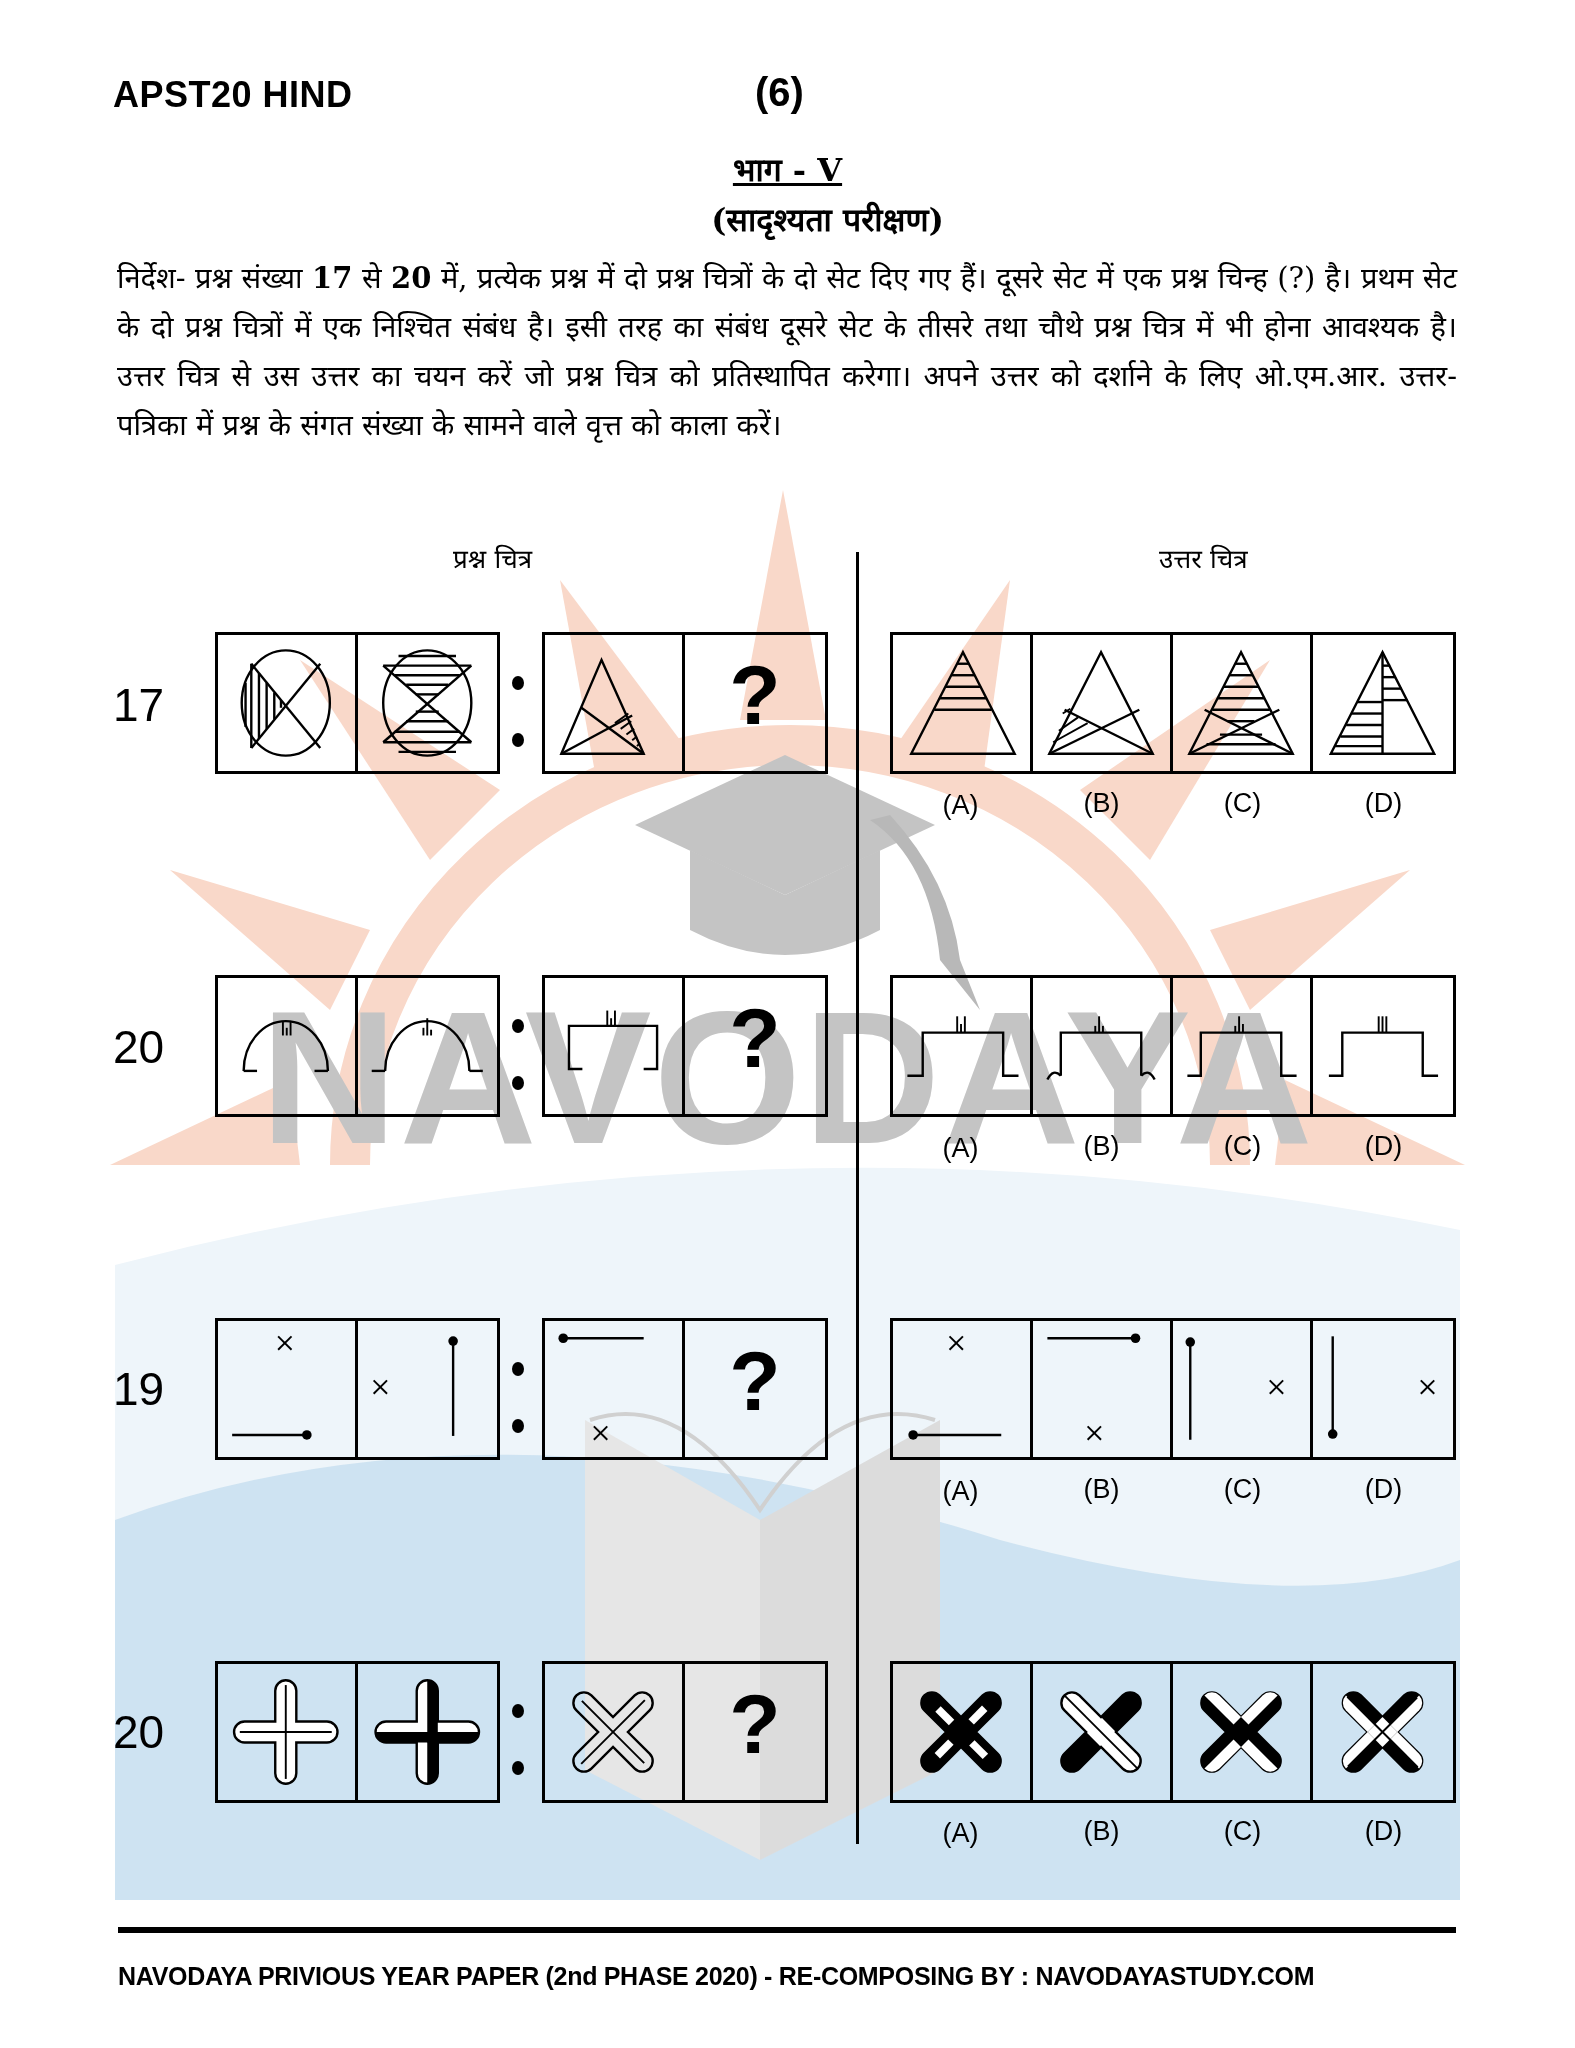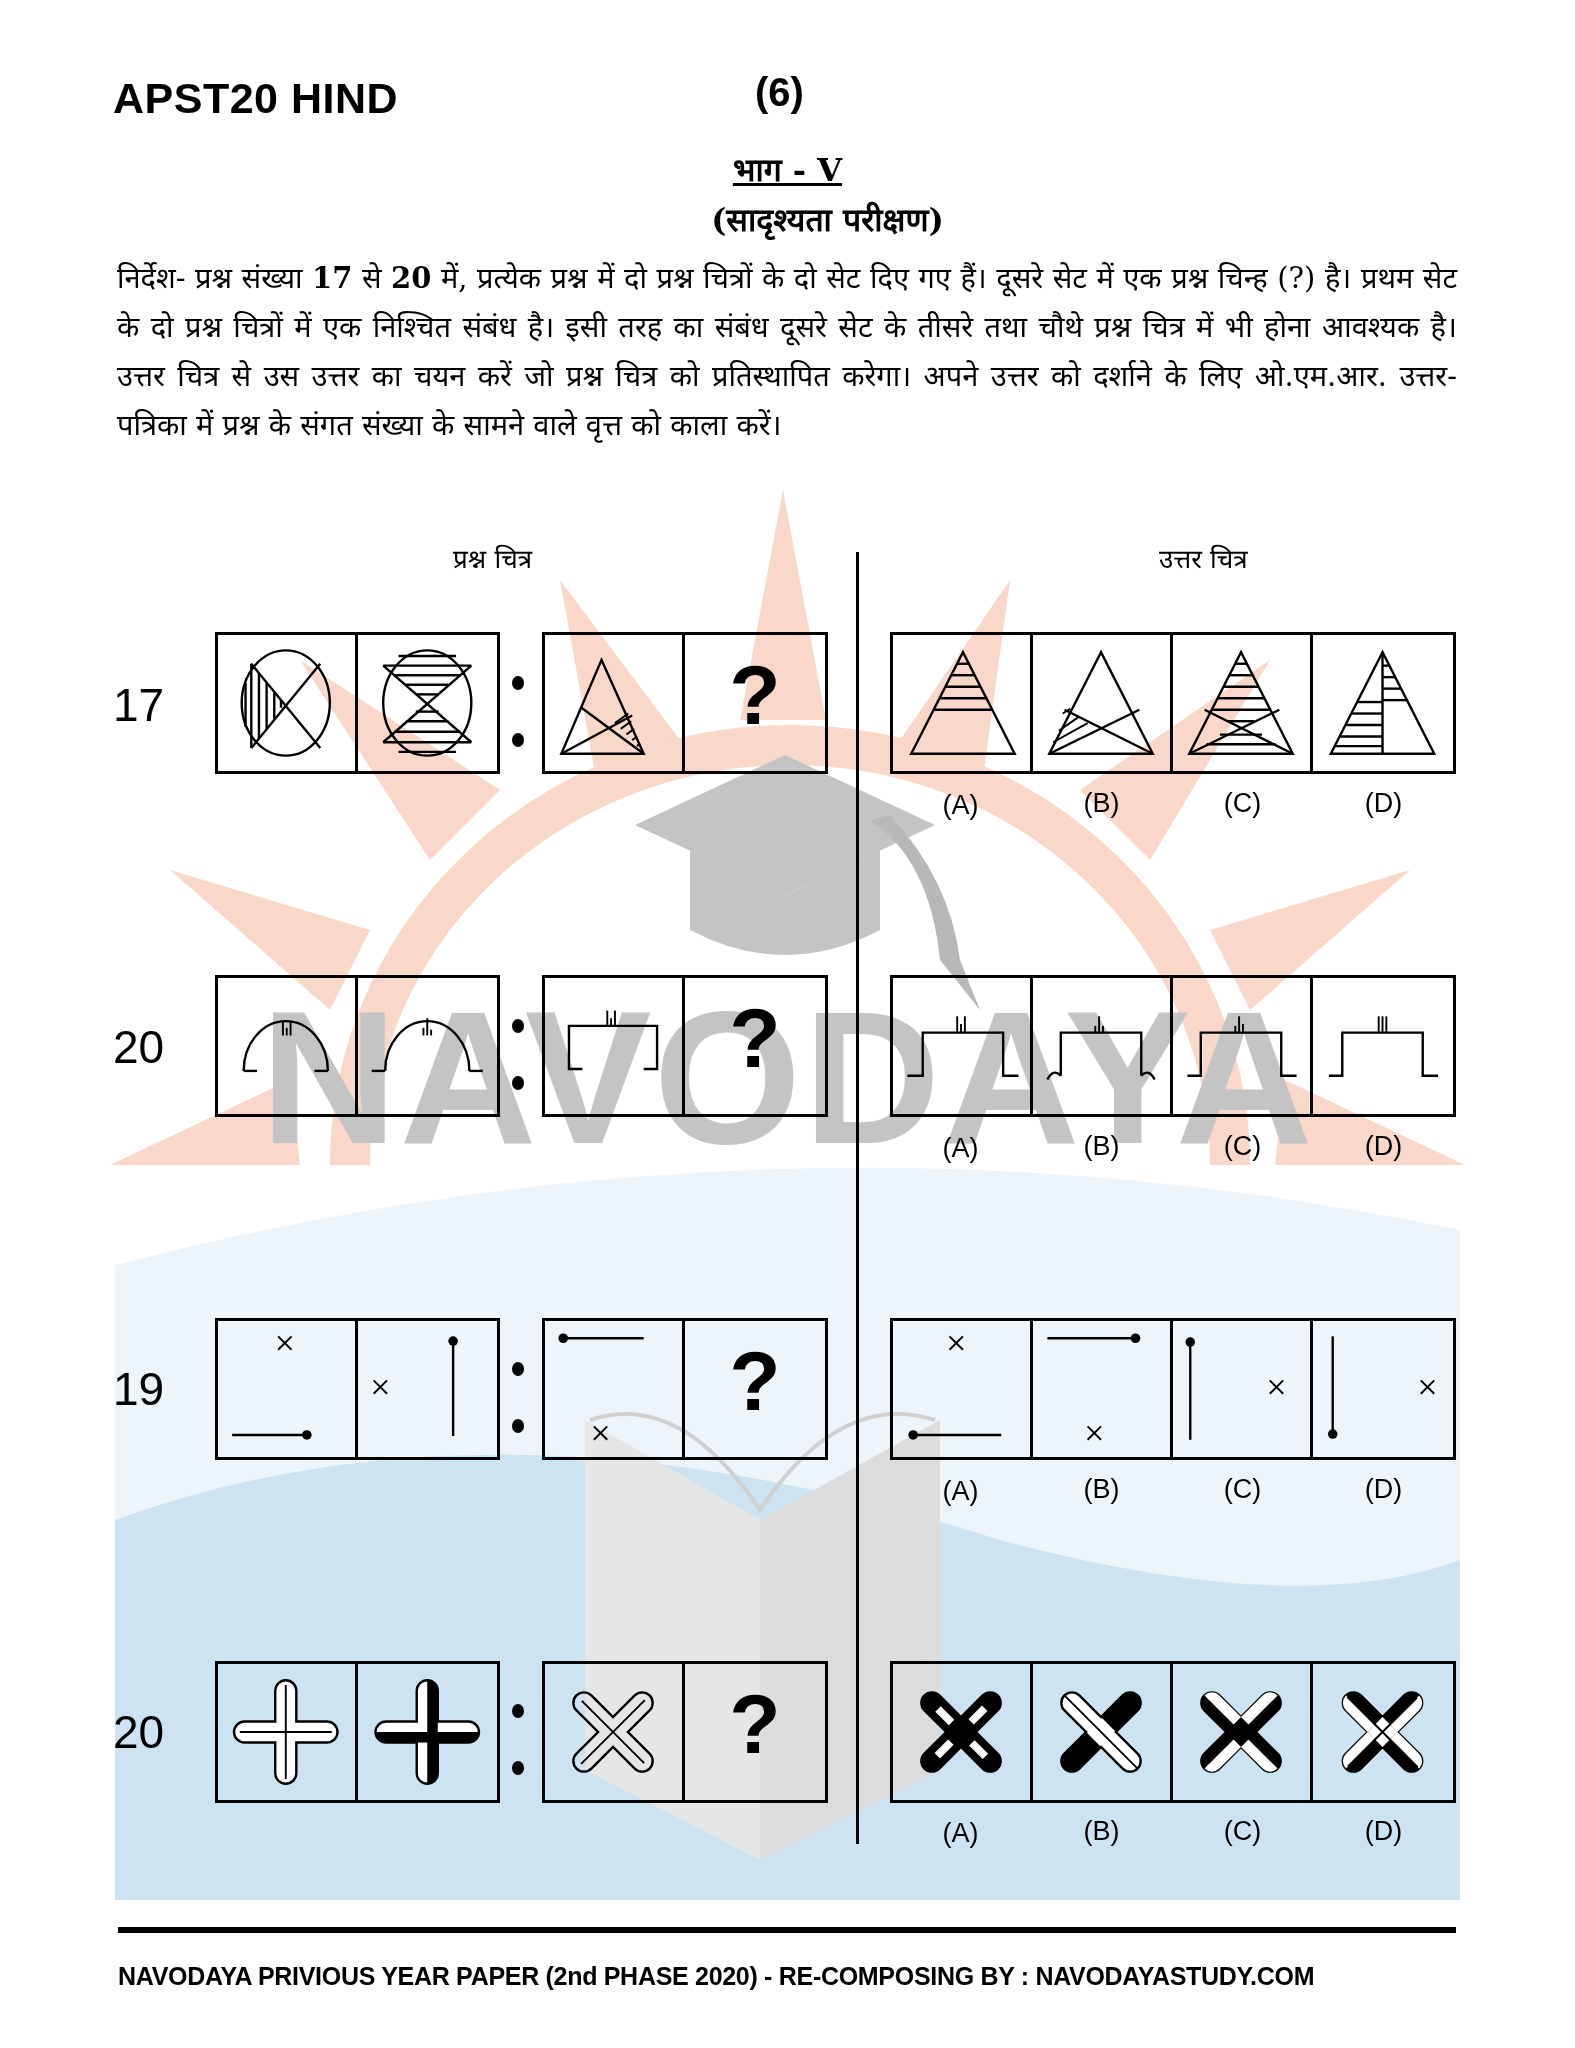--- a/index.html
+++ b/index.html
@@ -1,21 +1,21 @@
 <!DOCTYPE html>
 <html><head>
 <meta charset="utf-8">
 <style>
   html, body { margin: 0; padding: 0; }
   body {
     width: 1575px; height: 2048px; position: relative; overflow: hidden;
     background: #ffffff; font-family: "DejaVu Serif", serif; color: #000;
   }
   .abs { position: absolute; }
-  .hdr-left { left: 113px; top: 74px; font-family: "Liberation Sans", sans-serif; font-weight: bold; font-size: 43px; letter-spacing: 0.5px; }
+  .hdr-left { left: 113px; top: 74px; font-family: "Liberation Sans", sans-serif; font-weight: bold; font-size: 36px; letter-spacing: 0.5px; }
   .hdr-page { left: 755px; top: 70px; font-family: "Liberation Sans", sans-serif; font-weight: bold; font-size: 40px; }
   .section { left: 0; width: 1575px; text-align: center; font-weight: bold; font-size: 32px; }
   .instr {
     left: 117px; top: 254px; width: 1340px; font-size: 29px; line-height: 49px;
     text-align: justify; text-align-last: left;
   }
   .instr b { font-weight: bold; }
   .col-head { font-size: 26px; top: 540px; text-align: center; }
   .divider { left: 856px; top: 552px; width: 3px; height: 1292px; background: #000; }
   .qnum { font-family: "Liberation Sans", sans-serif; font-size: 46px; left: 113px; }

